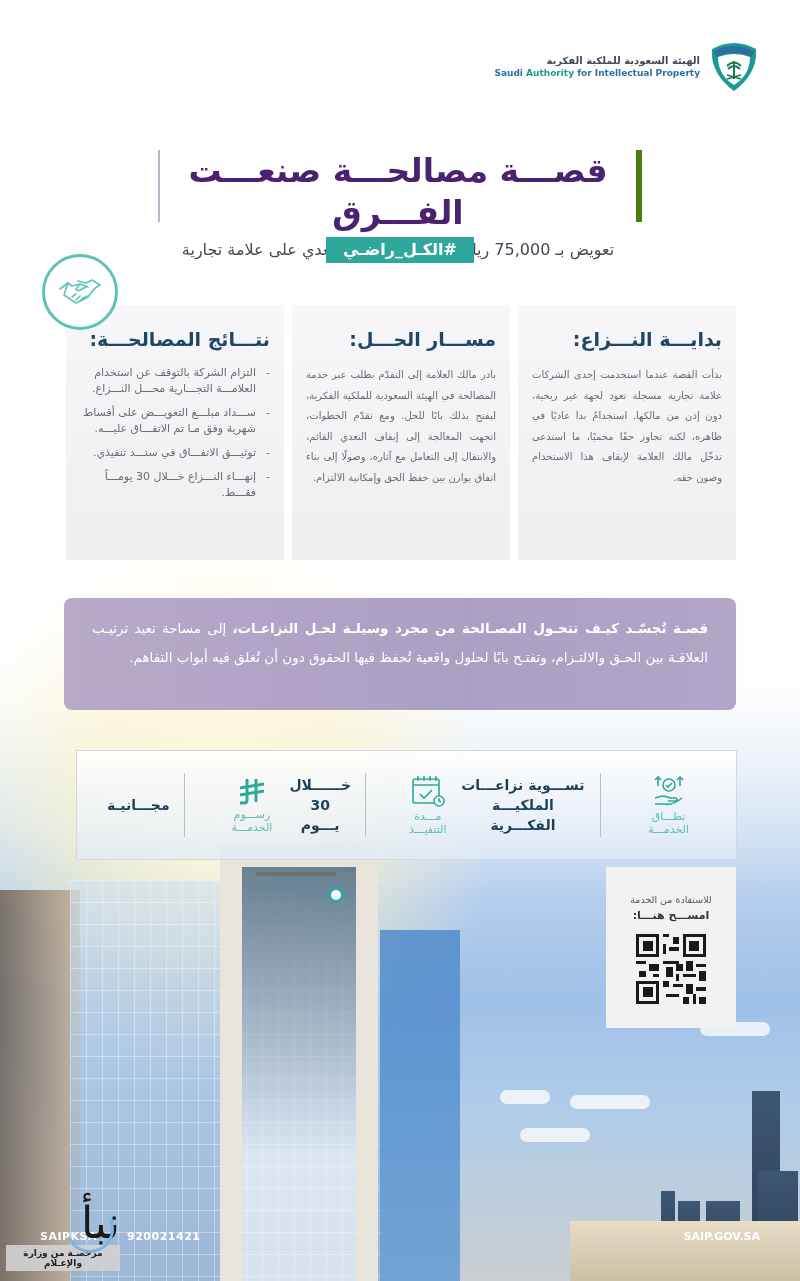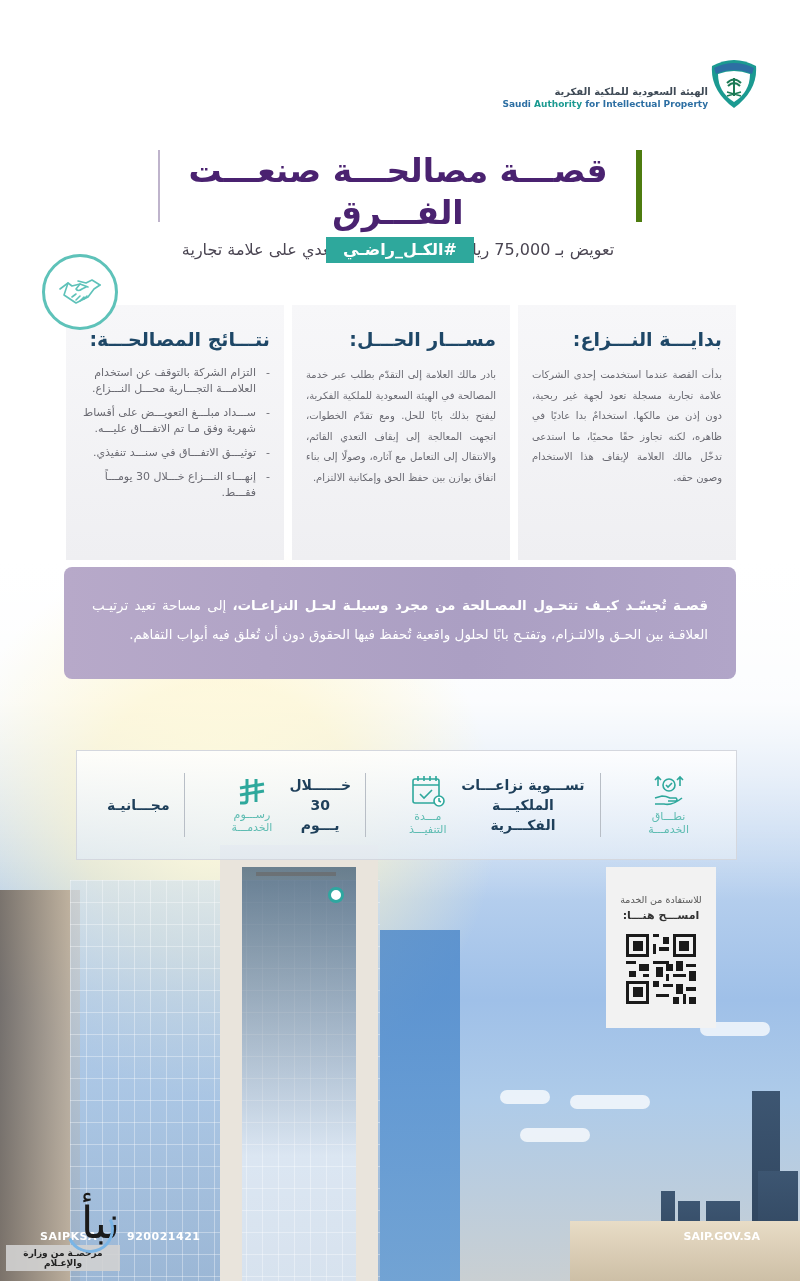--- a/index.html
+++ b/index.html
@@ -68,22 +68,22 @@
     position: absolute; right: 0; bottom: 0; width: 230px; height: 60px;
     background: linear-gradient(180deg, #e8dcc6, #cdbfa6); z-index: 3;
   }
   .cloud {
     position: absolute; height: 14px; border-radius: 10px;
     background: rgba(255,255,255,0.75); z-index: 1;
   }
 
   
   .logo-block {
-    position: absolute; top: 54px; right: 40px; height: 56px;
-    display: flex; align-items: flex-end; z-index: 10;
+    position: absolute; top: 38px; right: 40px; height: 56px;
+    display: flex; align-items: center; gap: 8px; z-index: 10;
     direction: rtl;
   }
   .logo-mark { width: 52px; height: 54px; }
   .logo-text { display: flex; flex-direction: column; align-items: flex-start; direction: rtl; }
   .logo-ar { font-size: 10px; color: #3f4a56; font-weight: bold; line-height: 13px; }
   .logo-en { font-size: 9px; color: #2d6fa3; font-weight: bold; line-height: 12px; direction: ltr; }
   .logo-en .teal { color: #1b9a91; }
 
   .title-block {
     position: absolute; top: 150px; left: 158px; width: 484px; height: 72px;
@@ -128,24 +128,24 @@
   .card-list li {
     font-size: 11px; color: #6a6a72; line-height: 16px; margin-bottom: 8px;
     position: relative; padding-right: 14px;
   }
   .card-list li::before {
     content: "-"; position: absolute; right: 0; top: 0; color: #6a6a72;
   }
 
   
   .quote-box {
-    position: absolute; top: 567px; left: 64px; width: 672px; height: 112px;
+    position: absolute; top: 598px; left: 64px; width: 672px; height: 112px;
     border-radius: 8px;
     background: linear-gradient(90deg, #b7a9c9 0%, #ab9fc3 60%, #b1a5c8 100%);
-    padding: 24px 28px 10px 28px; z-index: 10;
+    padding: 16px 28px 10px 28px; z-index: 10;
   }
   .quote-text {
     color: #ffffff; font-size: 13.5px; line-height: 29px; text-align: justify;
   }
   .quote-text b { font-weight: bold; }
 
   
   .service-strip {
     position: absolute; top: 750px; left: 76px; width: 661px; height: 110px;
     border: 1px solid #d4d7de;
@@ -154,21 +154,21 @@
     padding: 0 30px; z-index: 10; direction: rtl;
   }
   .svc-item { display: flex; align-items: center; gap: 14px; }
   .svc-meta { display: flex; flex-direction: column; align-items: center; gap: 2px; margin-left: 16px; }
   .svc-label { font-size: 11px; color: #5ebcb2; line-height: 13px; text-align: center; }
   .svc-sep { width: 1px; height: 64px; background: #b8bec6; }
   .svc-value { font-size: 14px; font-weight: bold; color: #1e3f5a; line-height: 20px; text-align: center; }
 
   
   .qr-box {
-    position: absolute; top: 867px; left: 606px; width: 110px; height: 161px;
+    position: absolute; top: 867px; left: 606px; width: 130px; height: 161px;
     background: #f2f2f2; z-index: 10; text-align: center; padding-top: 26px;
   }
   .qr-hint { font-size: 9.5px; color: #555; line-height: 13px; }
   .qr-cta { font-size: 11px; font-weight: bold; color: #333; line-height: 16px; margin-top: 2px; }
   .qr-code { width: 70px; height: 70px; margin: 10px auto 0 auto; }
 
   
   .footer-left {
     position: absolute; bottom: 38px; left: 40px; z-index: 12;
     display: flex; gap: 30px; direction: ltr;

